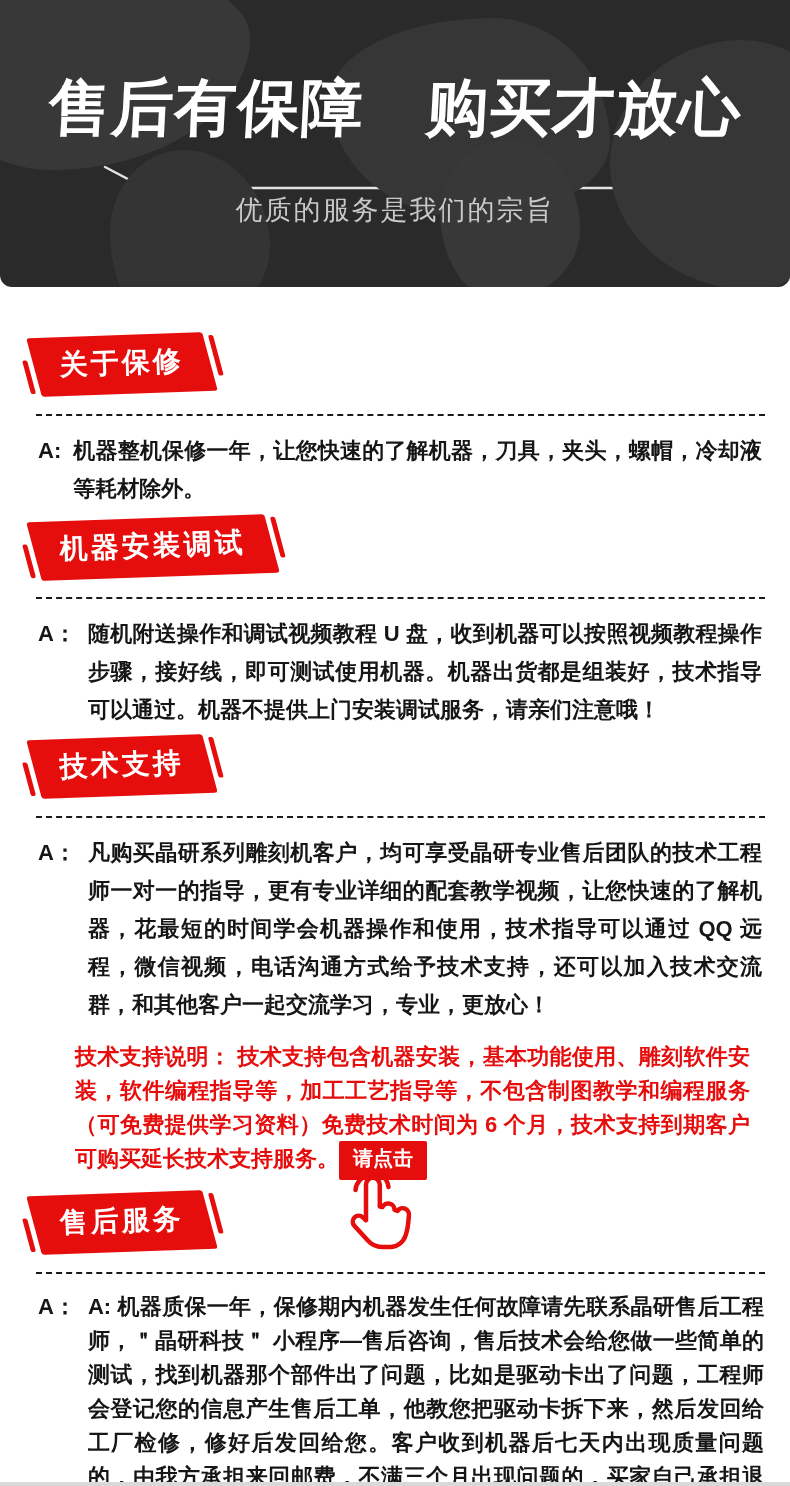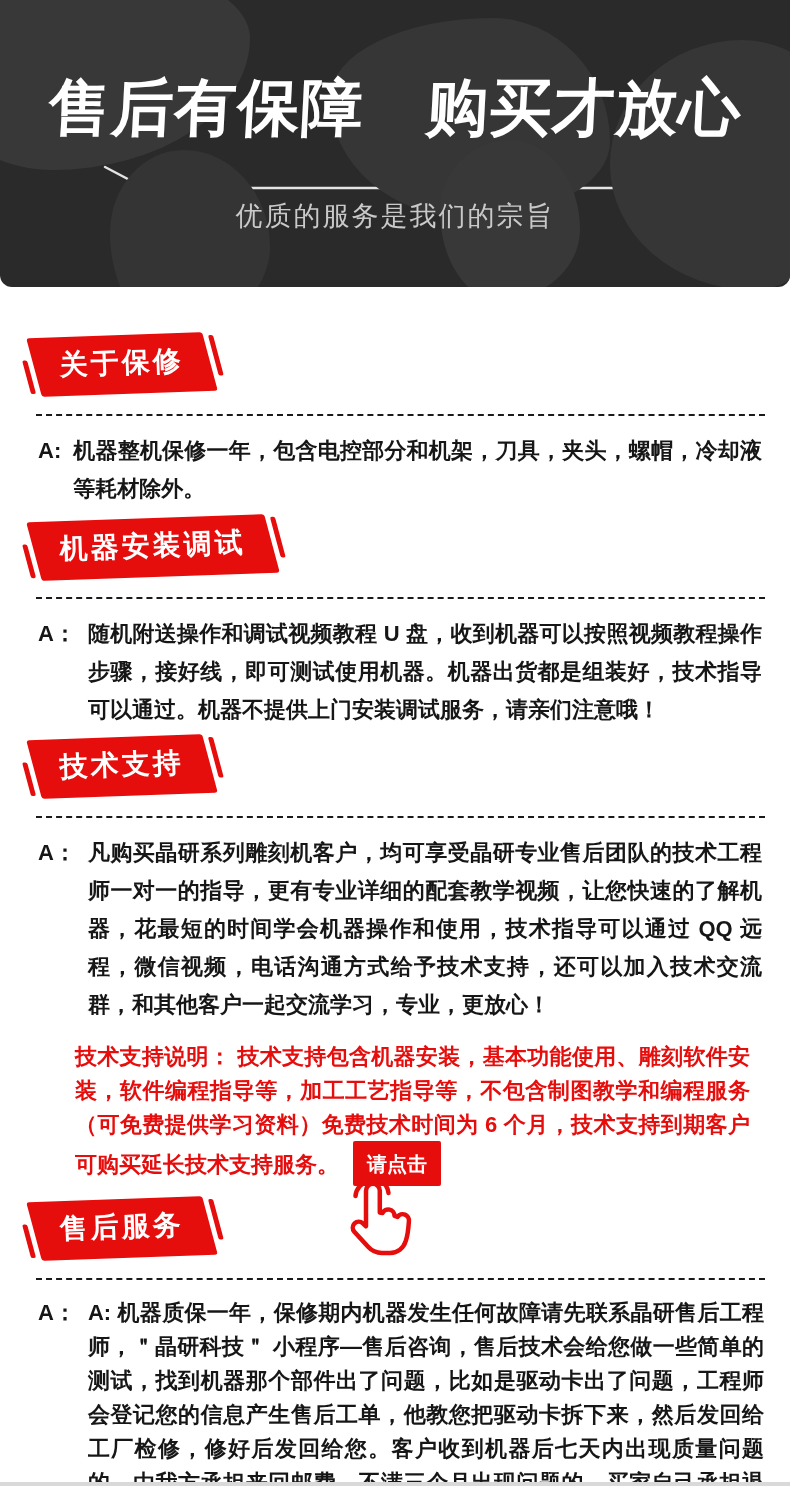--- a/index.html
+++ b/index.html
@@ -21,21 +21,21 @@
   .blob.b3 { top:150px; left:110px; width:160px; height:180px; border-radius:46% 54% 62% 38%/46% 54% 46% 54%; background:#343434; }
   .blob.b4 { top:140px; left:440px; width:140px; height:160px; border-radius:50% 50% 58% 42%/44% 56% 44% 56%; }
   .blob.b5 { top:40px; right:-60px; width:240px; height:250px; border-radius:55% 45% 40% 60%/50% 45% 55% 50%; background:#363636; }
   .banner-title {
     position:relative; margin-top:66px; text-align:center;
     font-size:62px; font-weight:900; color:#ffffff; letter-spacing:1px;
     transform:skewX(-3deg); white-space:nowrap;
   }
   .deco { display:block; margin:14px auto 0; }
   .banner-sub {
-    position:relative; text-align:center; margin-top:6px;
+    position:relative; text-align:center; margin-top:0;
     font-size:27px; font-weight:500; color:#c9c9c9; letter-spacing:2px;
   }
 
   
   .sec-row { position:relative; }
   .sec-badge {
     display:inline-block; position:relative; margin-left:34px;
     background:#e60d0d; border-radius:3px;
     padding:9px 26px 12px;
     transform:rotate(-2deg) skewX(13deg);
@@ -72,22 +72,22 @@
   .qa.tight { line-height:34px; margin-right:26px; }
 
   
   .tech-note {
     margin:16px 40px 0 75px;
     font-size:22px; line-height:34px; font-weight:700; color:#e60d0d;
     text-align:justify;
   }
   .click-badge {
     display:inline-block; background:#e60d0d; color:#ffffff;
-    font-size:20px; font-weight:700; padding:6px 14px 5px;
-    margin-left:14px; border-radius:2px; position:relative; top:-1px;
+    font-size:20px; font-weight:700; padding:0 14px 5px;
+    border-radius:2px; position:relative; top:-1px;
     cursor:pointer;
   }
 
   .hand-icon { position:absolute; left:330px; top:-28px; width:84px; height:92px; }
 
   .bottom-strip {
     position:absolute; left:0; bottom:0; width:100%; height:4px;
     background:#d9d9d9;
   }
 </style>
@@ -110,21 +110,21 @@
   </div>
 
   <div class="sec-row m1">
     <div class="sec-badge">
       <span class="sec-badge-text">关于保修</span>
     </div>
   </div>
   <hr class="dashed">
   <div class="qa">
     <span class="qa-label">A:</span>
-    <span class="qa-body">机器整机保修一年，包含电控部分和机架，刀具，夹头，螺帽，冷却液等耗材除外。</span>
+    <span class="qa-body">机器整机保修一年，让您快速的了解机器，刀具，夹头，螺帽，冷却液等耗材除外。</span>
   </div>
 
   <div class="sec-row m2">
     <div class="sec-badge">
       <span class="sec-badge-text">机器安装调试</span>
     </div>
   </div>
   <hr class="dashed">
   <div class="qa">
     <span class="qa-label">A：</span>

